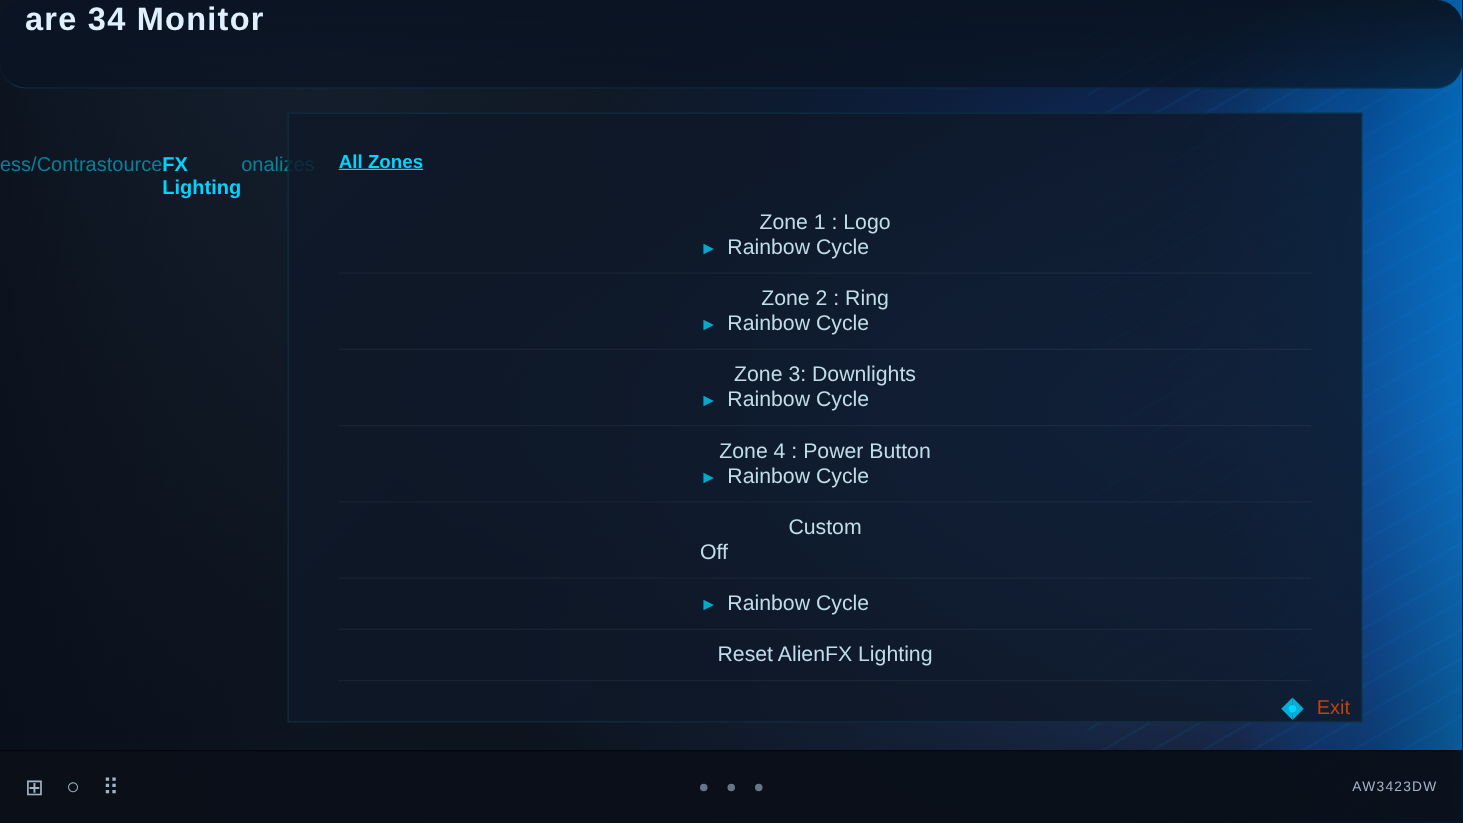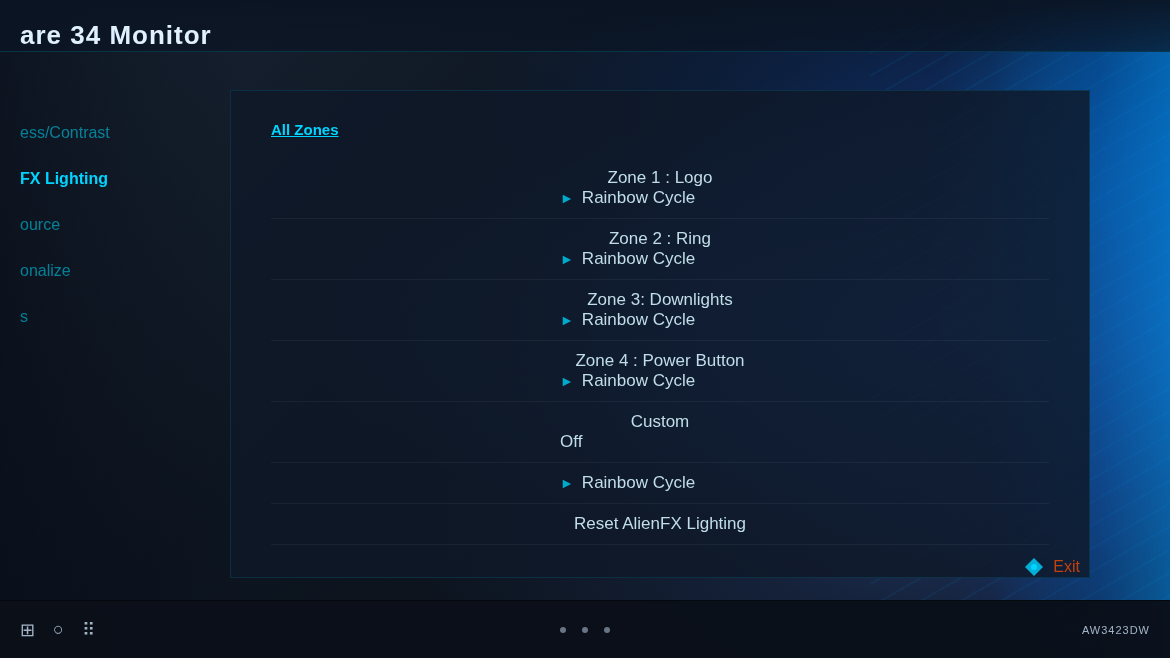--- a/index.html
+++ b/index.html
@@ -58,48 +58,48 @@
           rgba(0, 150, 220, 0.08) 20px
         );
     }
 
     
     .title-bar {
       position: absolute;
       top: 0;
       left: 0;
       right: 0;
-      height: 52px;
+      height: 71px;
       background: linear-gradient(180deg, rgba(10, 20, 35, 0.95) 0%, rgba(10, 20, 35, 0.7) 100%);
       display: flex;
-      align-items: flex-end;
+      align-items: flex-start;
       padding-left: 20px;
       border-bottom: 1px solid rgba(0, 180, 220, 0.2);
       z-index: 10;
+      border-radius: 21px;
     }
 
     .title-text {
       color: #e0f0ff;
       font-size: 26px;
       font-weight: bold;
       letter-spacing: 1px;
     }
 
     
     .sidebar {
       position: absolute;
       left: 0;
       top: 70px;
       width: 230px;
       bottom: 60px;
       display: flex;
-      flex-direction: column;
+      flex-direction: row;
       justify-content: flex-start;
       padding-top: 40px;
-      padding-left: 20px;
       z-index: 10;
     }
 
     .sidebar-item {
       color: rgba(0, 200, 230, 0.6);
       font-size: 16px;
       padding: 14px 0;
       cursor: pointer;
     }
 
@@ -260,25 +260,25 @@
 <div class="bg-left-dark"></div>
 
 <div class="title-bar">
   <span class="title-text">are 34 Monitor</span>
 </div>
 
 <div class="sidebar">
   <div class="sidebar-item">
     <span>ess/Contrast</span>
   </div>
+  <div class="sidebar-item">
+    <span>ource</span>
+  </div>
   <div class="sidebar-item active">
     <span>FX Lighting</span>
-  </div>
-  <div class="sidebar-item">
-    <span>ource</span>
   </div>
   <div class="sidebar-item">
     <span>onalize</span>
   </div>
   <div class="sidebar-item">
     <span>s</span>
   </div>
 </div>
 
 <div class="main-panel">

